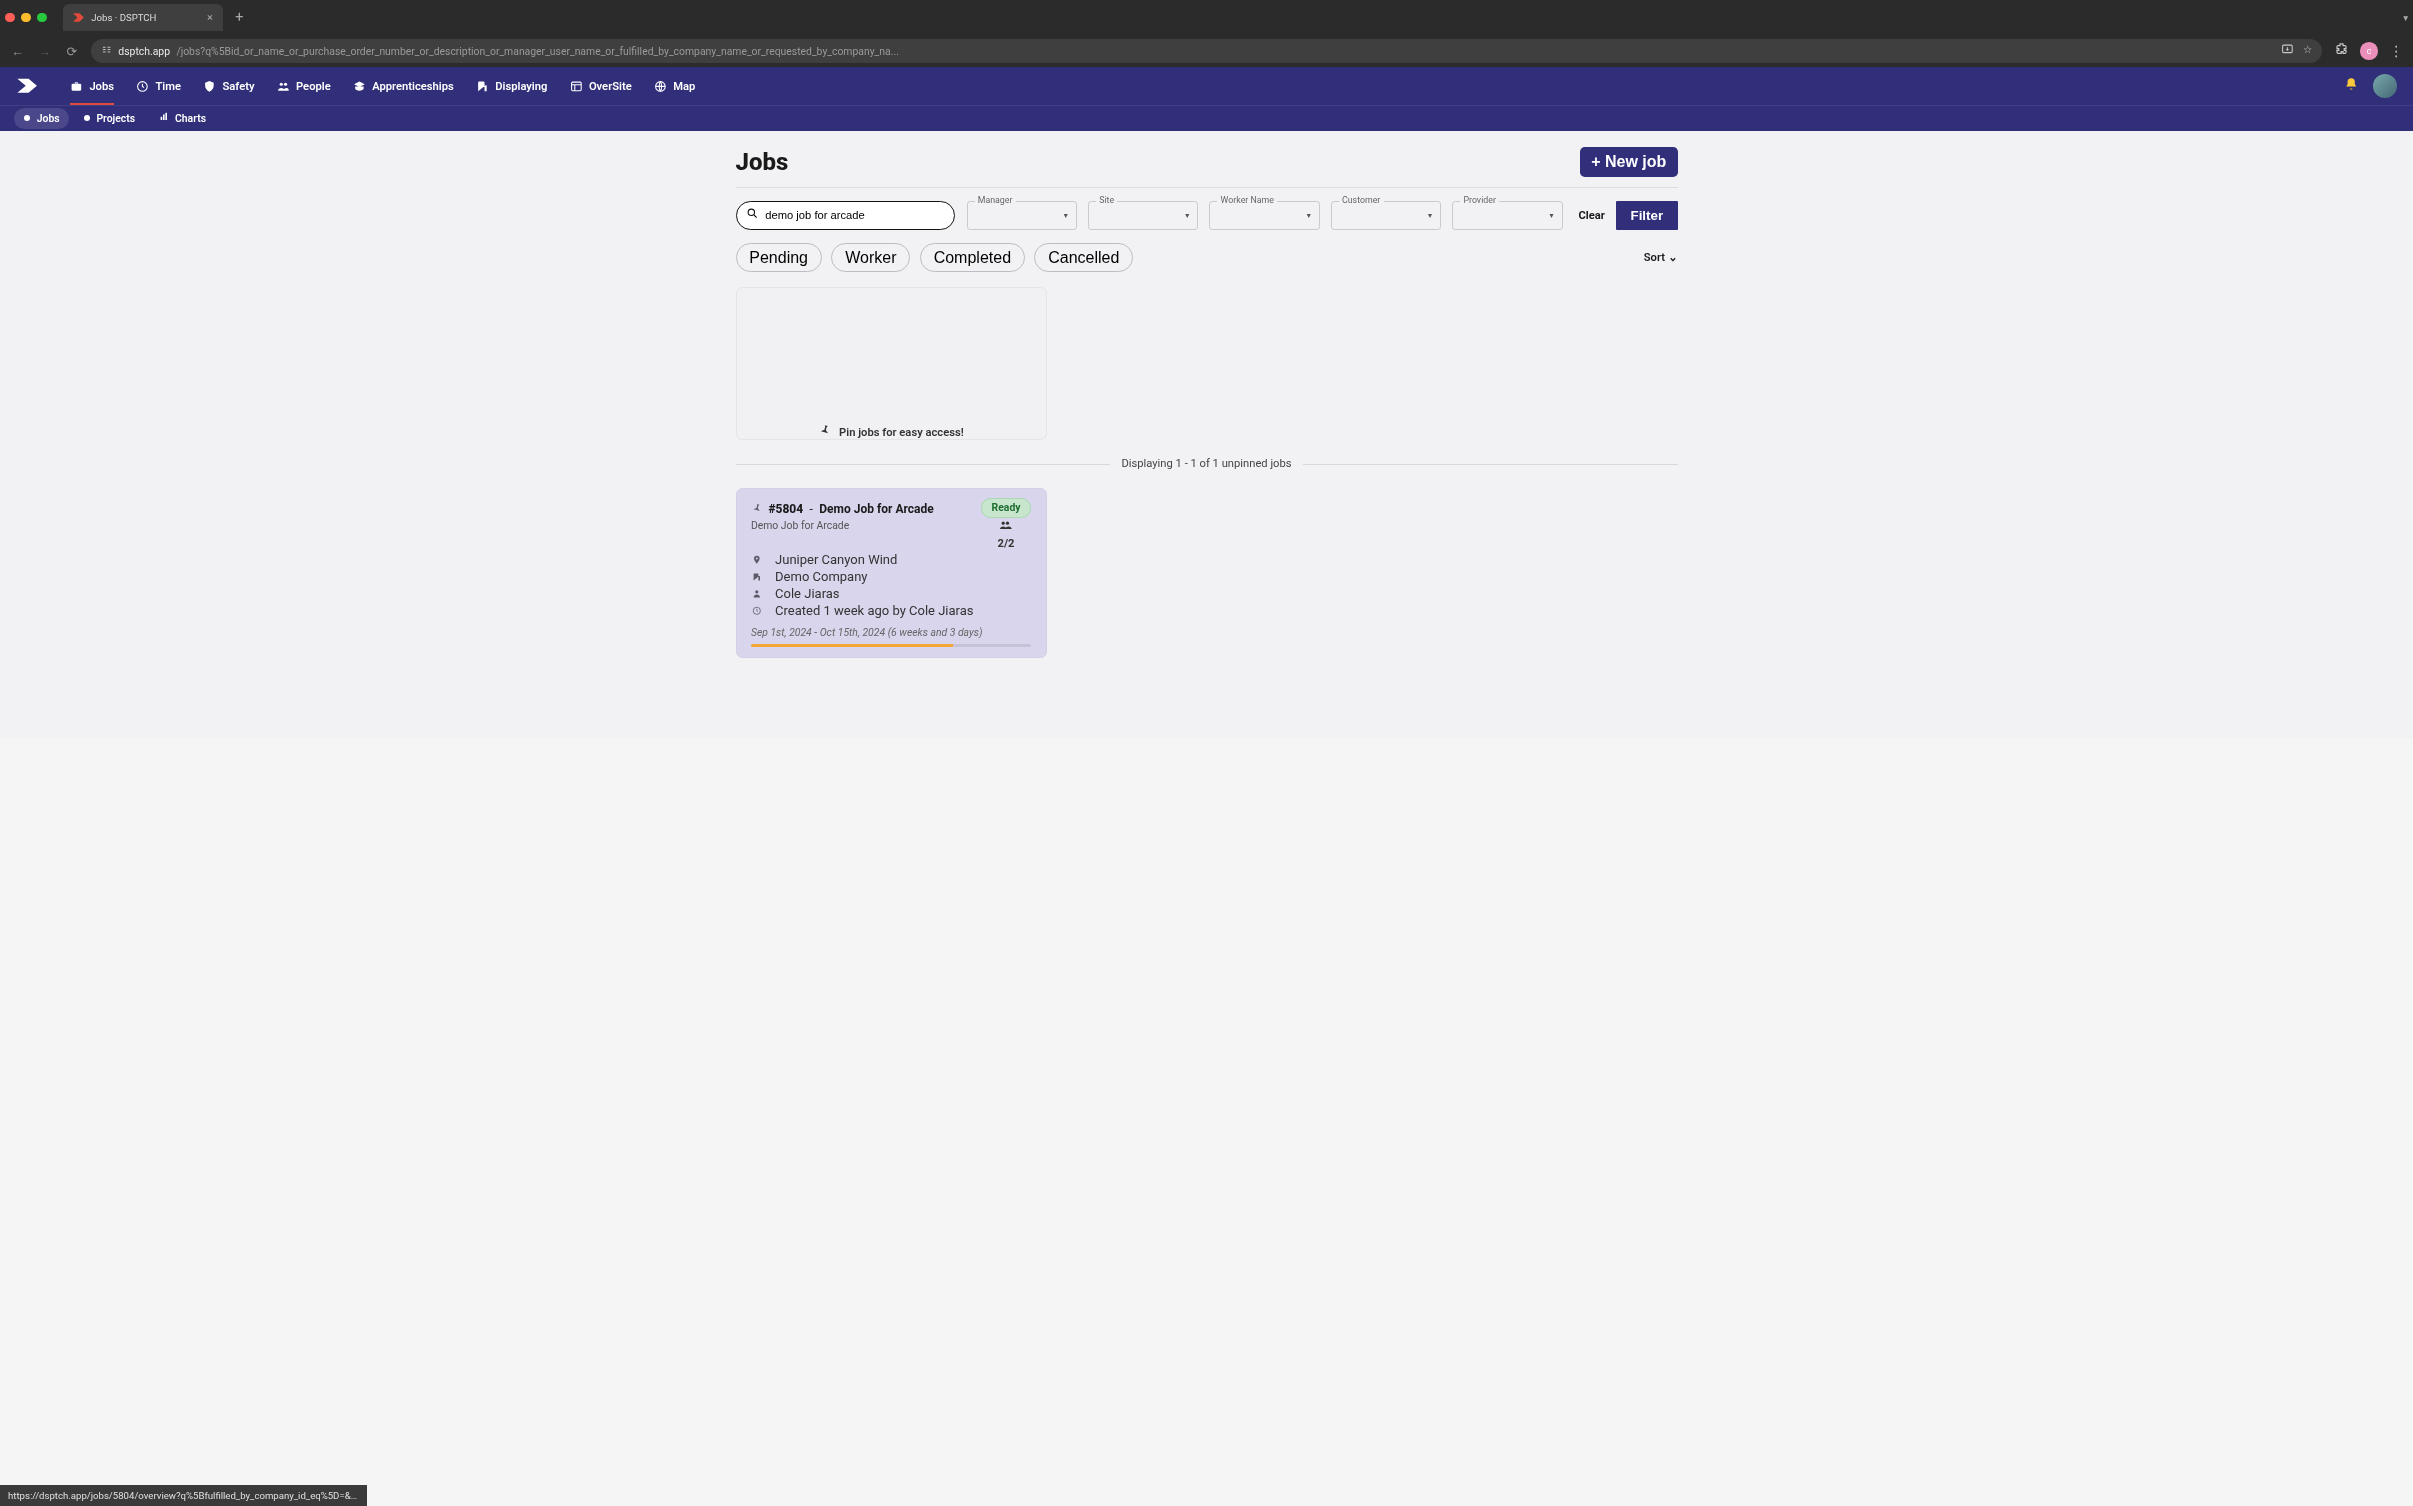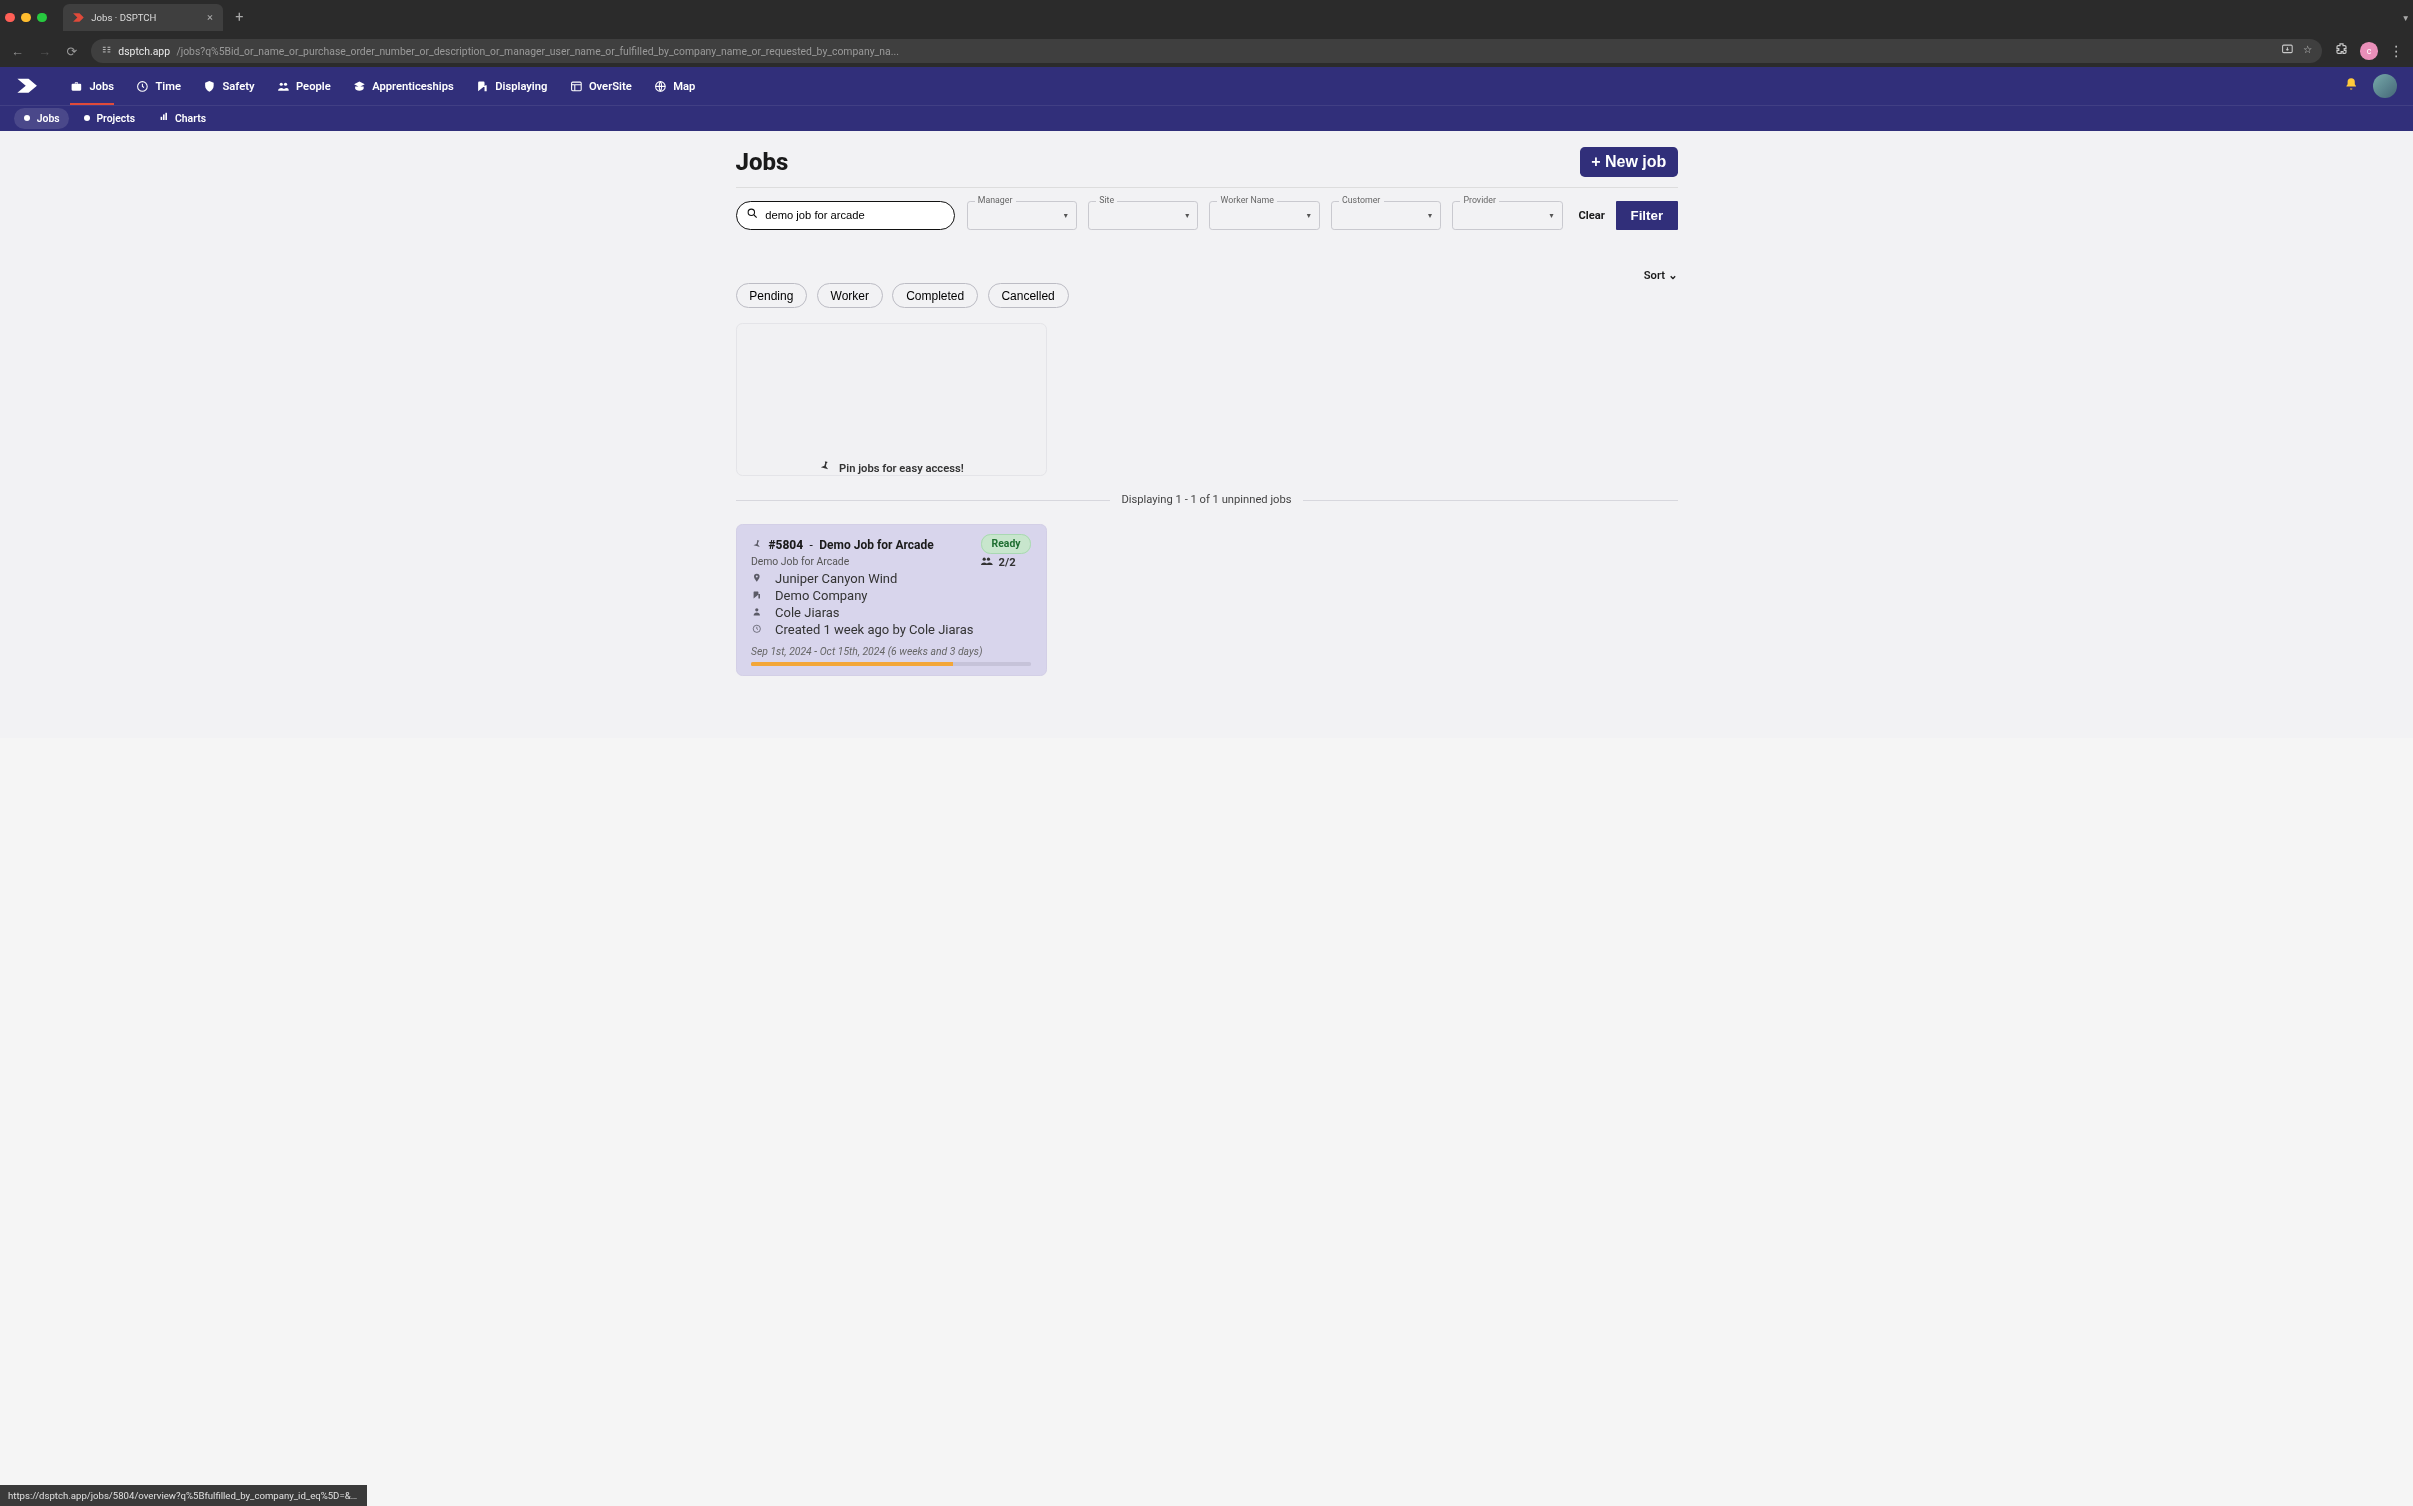--- a/index.html
+++ b/index.html
@@ -64,21 +64,21 @@
 
     .filter-select { position: relative; width: 112px; }
     .filter-label { position: absolute; top: -5.6px; left: 8px; background: #f2f2f4; padding: 0 3.2px; font-size: 8.8px; color: #666; }
     .filter-box { height: 29px; border: 0.8px solid #c9c9cf; border-radius: 3.2px; background: #fff0; display: flex; align-items: center; justify-content: flex-end; padding: 0 8px; color: #555; }
     .caret { font-size: 8px; }
 
     .clear-link { font-weight: 700; margin-left: 4.8px; }
     .filter-btn { background: #312f7a; color: #fff; border: none; border-radius: 1px; padding: 7.2px 14.4px; font-weight: 700; }
 
     .chip-row { display: flex; align-items: center; gap: 9.6px; margin-top: 12.8px; }
-    .chip { border: 0.8px solid #bcbcc4; border-radius: 14.4px; padding: 4.8px 12.8px; font-size: 12px; background: transparent; margin-top: 40px; }
+    .chip { border: 0.8px solid #bcbcc4; border-radius: 14.4px; padding: 4.8px 12.8px; font-size: 16px; background: transparent; }
     .sort-link { margin-left: auto; font-weight: 600; display: flex; align-items: center; gap: 3.2px; }
 
     .pin-card { margin-top: 14.4px; width: 311px; height: 153px; border: 0.8px solid #e4e4e8; border-radius: 6.4px; background: #f1f1f3; display: flex; align-items: flex-end; justify-content: center; color: #333; font-weight: 600; gap: 8px; }
     .pin-card .thumbtack { transform: rotate(-30deg); }
 
     .divider-row { display: flex; align-items: center; margin-top: 17.6px; color: #444; font-size: 11.2px; }
     .divider-line { flex: 1; height: 0.8px; background: #d7d7dd; }
     .divider-text { padding: 0 11.2px; }
 
     .job-card { margin-top: 17.6px; width: 311px; border: 0.8px solid #d3cfe6; border-radius: 6.4px; background: #d8d5ec; padding: 12.8px 14.4px 9.6px; position: relative; }
@@ -361,21 +361,21 @@
             <span class="job-id">#5804</span>
             <span> - </span>
             <span class="job-name">Demo Job for Arcade</span>
           </div>
           <div class="job-sub">
             <span>Demo Job for Arcade</span>
           </div>
         </div>
         <div style="text-align:right;">
           <span class="ready-pill">Ready</span>
-          <div class="workers" style="justify-content:flex-start; margin-top:4.8px;">
+          <div class="workers" style="justify-content:center; margin-top:4.8px;flex-direction:column;">
             <span><svg viewBox="0 0 24 16" fill="#333">
                   <circle cx="6" cy="5" r="3"></circle>
                   <circle cx="14" cy="5" r="3"></circle>
                   <path d="M0 16c0-3 3-5 6-5s6 2 6 5M10 16c0-3 3-5 6-5s6 2 6 5"></path>
                 </svg></span>
             <span>2/2</span>
           </div>
         </div>
       </div>
 

